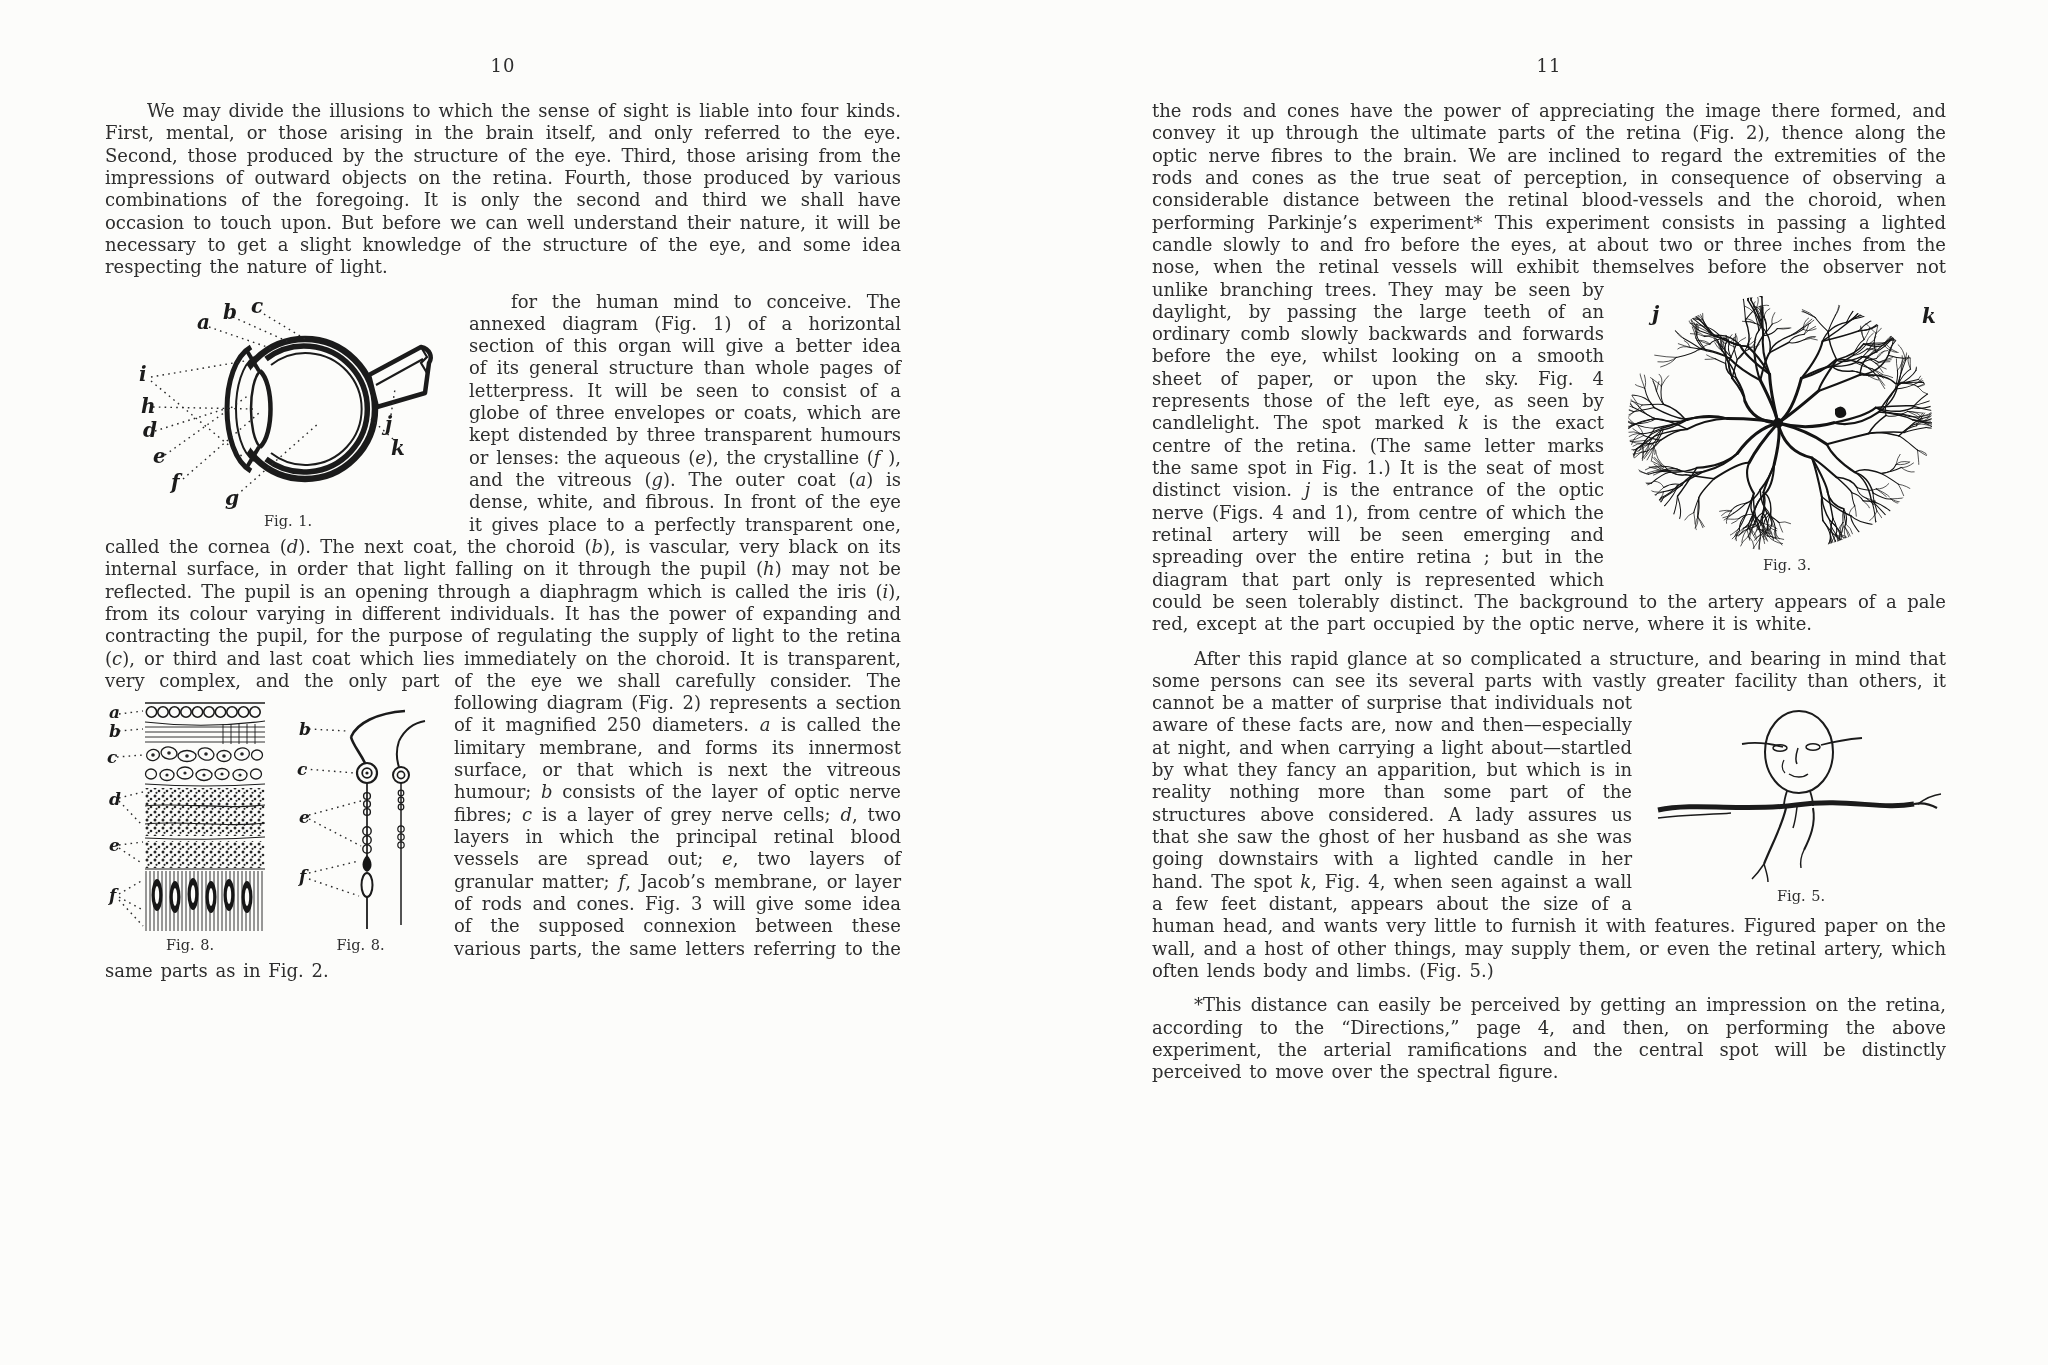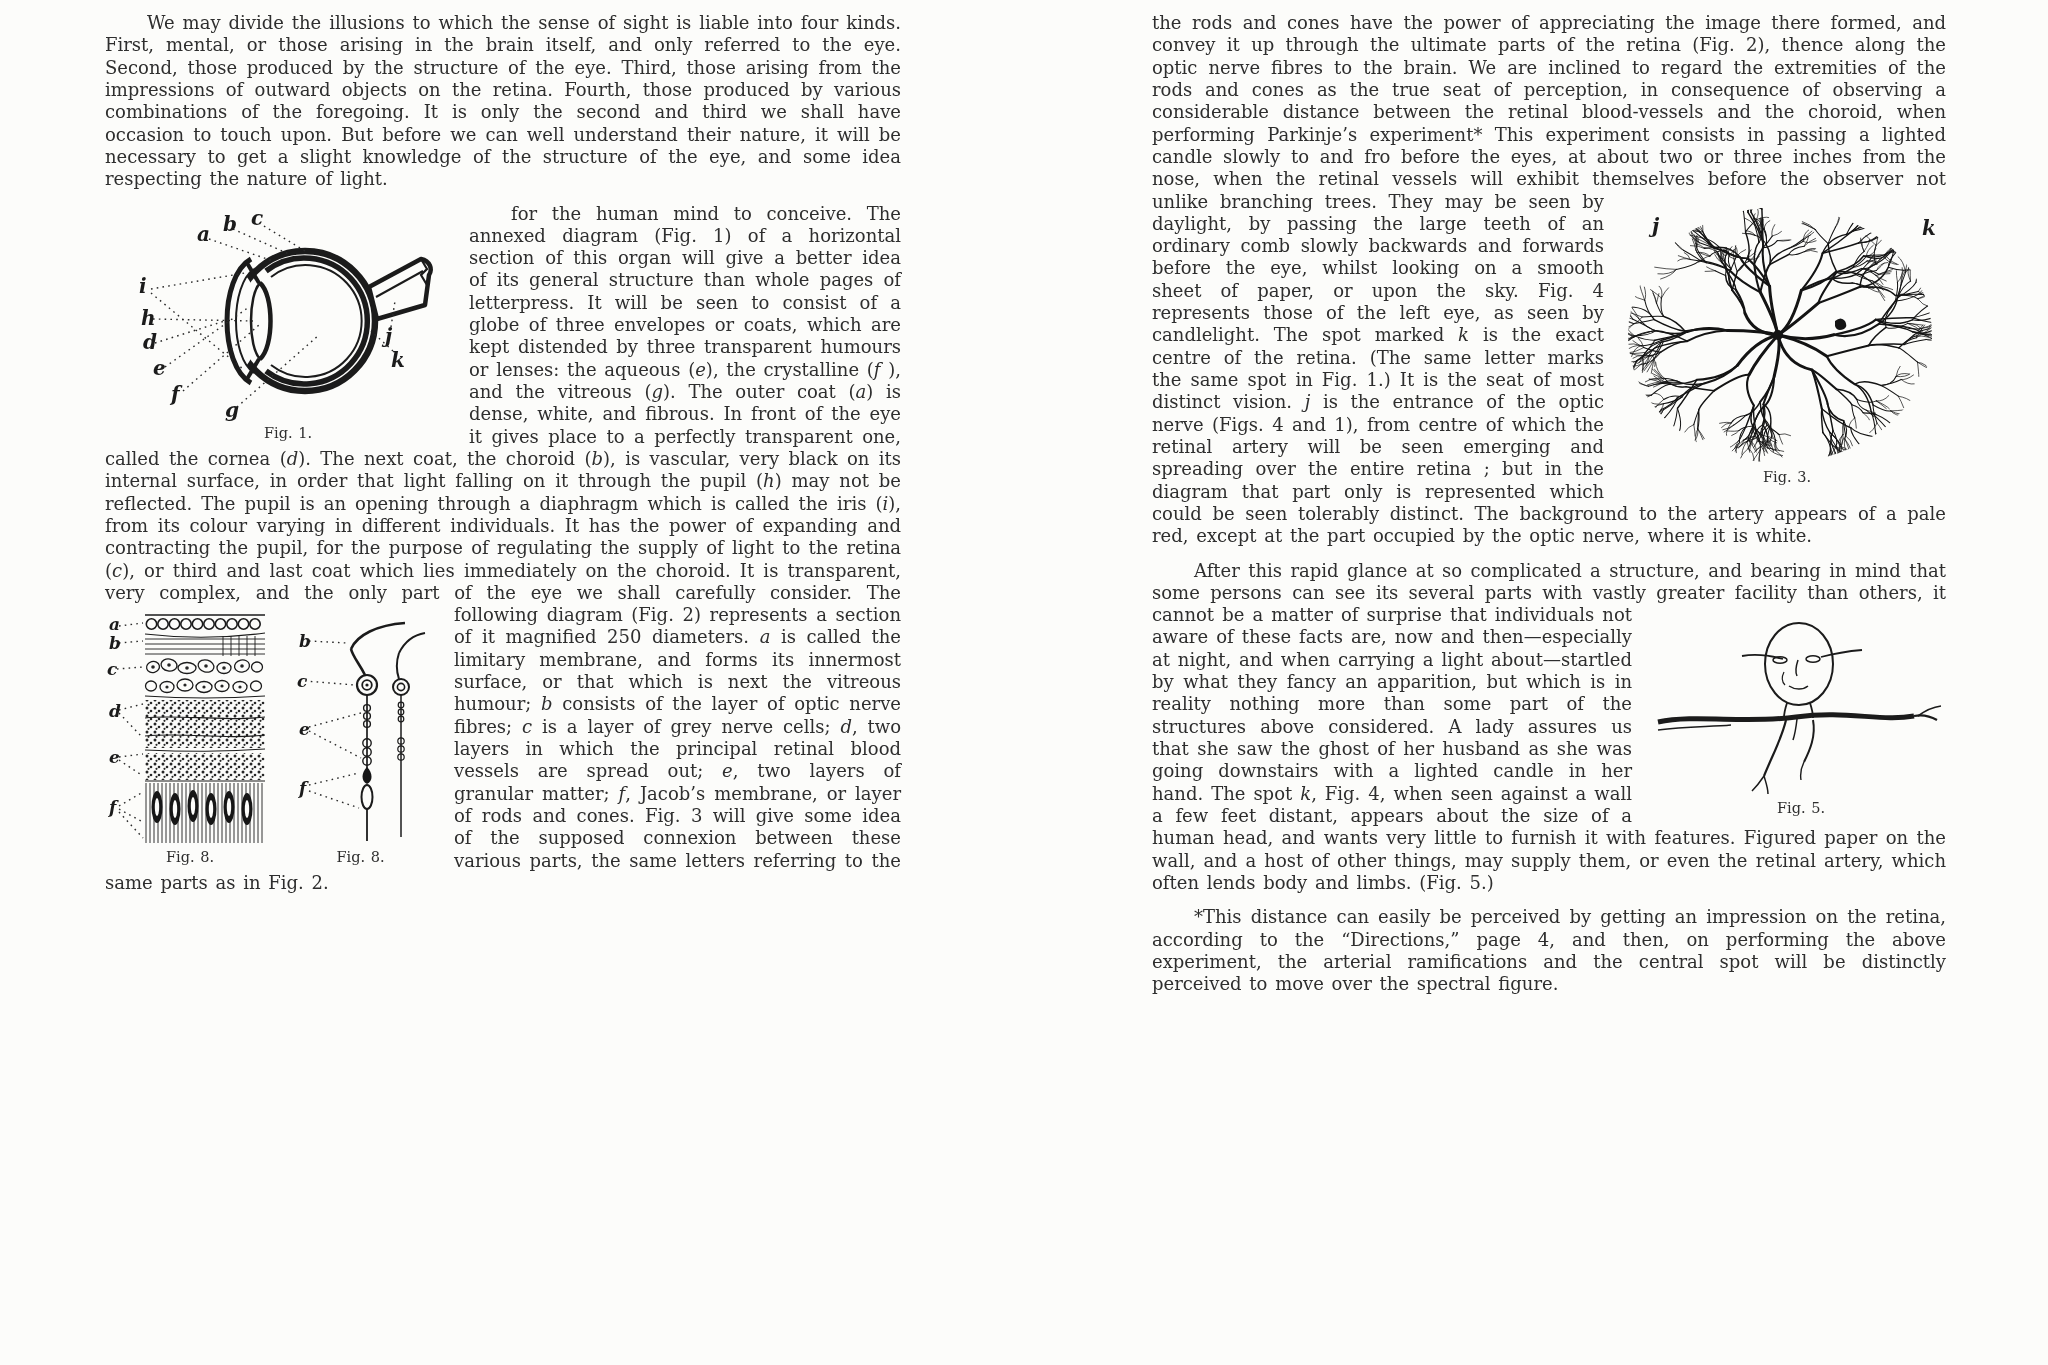--- a/index.html
+++ b/index.html
@@ -28,20 +28,21 @@
   .ln{stroke:#1b1b1b;fill:none;}
   .dot{stroke:#2a2a2a;fill:none;stroke-width:1.4;stroke-dasharray:1.6 4.2;}
   .svglabel{font-family:"DejaVu Serif",serif;font-style:italic;font-weight:bold;fill:#1b1b1b;}
   .fn{font-size:15px;line-height:1.5;margin-top:34px;}
   i{font-style:italic;}
 </style>
 </head>
 <body>
 
 <div class="page" id="page-left">
+  <div class="pageno">10</div>
 
   <p class="body-text indent">We may divide the illusions to which the sense of sight is liable into four kinds. First, mental, or those arising in the brain itself, and only referred to the eye. Second, those produced by the structure of the eye. Third, those arising from the impressions of outward objects on the retina. Fourth, those produced by various combinations of the foregoing. It is only the second and third we shall have occasion to touch upon. But before we can well understand their nature, it will be necessary to get a slight knowledge of the structure of the eye, and some idea respecting the nature of light.</p>
 
   <p class="body-text indent"><span class="figL fig1">
         <svg width="310" height="212" viewBox="0 0 310 212">
       <circle class="ln" cx="172" cy="112" r="70" stroke-width="6.5"></circle>
       <path class="ln" d="M133,62 A63,63 0 1 1 133,162" stroke-width="5.5"></path>
       <path class="ln" d="M138,68 A56,56 0 1 1 138,156" stroke-width="2"></path>
       <ellipse cx="100" cy="112" rx="26" ry="52" fill="#fcfcfa" stroke="none"></ellipse>
       <path d="M236,78 L288,50 C297,52 300,60 296,66 L292,96 L244,110 Z" fill="#fcfcfa" stroke="#1b1b1b" stroke-width="4.5" stroke-linejoin="round"></path>
@@ -257,20 +258,21 @@
         <text class="svglabel" x="6" y="122" font-size="17">e</text>
         <text class="svglabel" x="6" y="181" font-size="17">f</text>
       </svg>
           <span class="figcap">Fig. 8.</span>
         </span>
       </span><span>consider. The following diagram (Fig. 2) represents a section of it magnified 250 diameters. <i>a</i> is called the limitary membrane, and forms its innermost surface, or that which is next the vitreous humour; <i>b</i> consists of the layer of optic nerve fibres; <i>c</i> is a layer of grey nerve cells; <i>d</i>, two layers in which the principal retinal blood vessels are spread out; <i>e</i>, two layers of granular matter; <i>f</i>, Jacob’s membrane, or layer of rods and cones. Fig. 3 will give some idea of the supposed connexion between these various parts, the same letters referring to the same parts as in Fig. 2.</span></p>
 
 </div>
 
 <div class="page" id="page-right">
+  <div class="pageno">11</div>
 
   <p class="body-text"><span>the rods and cones have the power of appreciating the image there formed, and convey it up through the ultimate parts of the retina (Fig. 2), thence along the optic nerve fibres to the brain. We are inclined to regard the extremities of the rods and cones as the true seat of perception, in consequence of observing a considerable distance between the retinal blood-vessels and the choroid, when performing Parkinje’s experiment* This experiment consists in passing a lighted candle slowly to and fro before the eyes, at about two or three inches from the nose, when the retinal vessels will exhibit themselves before the </span><span class="figR">
         <svg id="fig4svg" width="318" height="268" viewBox="0 0 318 268">
       <g clip-path="url(#fig4clip)">
             <path d="M150.0 138.0 Q177.4 145.4 205.9 137.8" fill="none" stroke="#141414" stroke-width="3.00" stroke-linecap="round"></path>
             <path d="M205.9 137.8 Q237.9 131.1 247.8 122.6" fill="none" stroke="#141414" stroke-width="2.10" stroke-linecap="round"></path>
             <path d="M247.8 122.6 Q268.7 130.0 284.4 122.8" fill="none" stroke="#141414" stroke-width="1.47" stroke-linecap="round"></path>
             <path d="M284.4 122.8 Q292.7 112.4 306.1 104.9" fill="none" stroke="#141414" stroke-width="1.03" stroke-linecap="round"></path>
             <path d="M306.1 104.9 Q319.8 94.9 322.2 90.1" fill="none" stroke="#141414" stroke-width="0.72" stroke-linecap="round"></path>
             <path d="M306.1 104.9 Q306.0 101.2 311.5 87.7" fill="none" stroke="#141414" stroke-width="0.72" stroke-linecap="round"></path>

